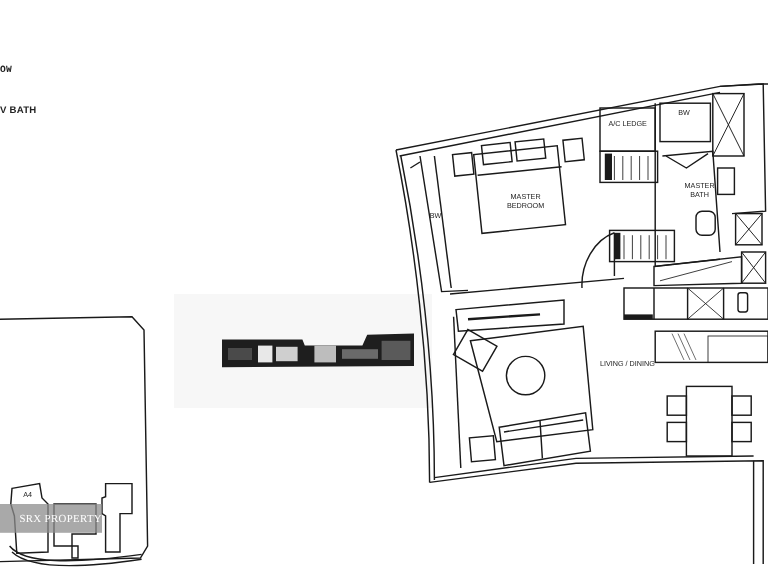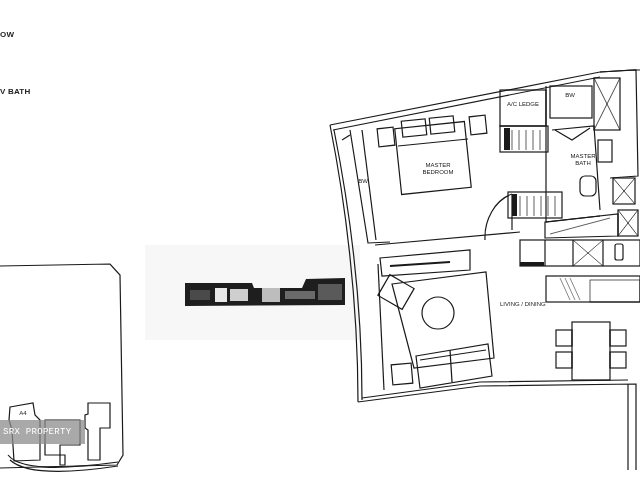--- a/index.html
+++ b/index.html
@@ -14,33 +14,34 @@
   }
   .band {
     position: absolute; left: 145px; top: 245px; width: 215px; height: 95px;
     background: #f7f7f7;
   }
   .svg-layer { position: absolute; left: 0; top: 0; }
   .watermark {
     position: absolute; left: 0; top: 420px; width: 82px; height: 24px;
     background: rgba(140,140,140,0.75);
     color: #ffffff; font-size: 9px; line-height: 24px; padding-left: 3px;
-    font-family: Liberation Mono, monospace; letter-spacing: 0.3px;
+    font-family: Liberation Serif, serif; letter-spacing: 0.3px;
     white-space: nowrap;
+    text-align: right;
   }
   .room-label {
     position: absolute; font-size: 6px; color: #222; text-align: center;
     font-family: "Liberation Sans", sans-serif; line-height: 7px;
     text-transform: uppercase;
   }
 </style>
 </head>
 <body>
 
-<div class="legend-text" style="left:0px; top:30px;">OW</div>
+<div class="legend-text" style="left:0px; top:54px;font-family:Liberation Mono, monospace;">OW</div>
 <div class="legend-text" style="left:0px; top:87px;">V BATH</div>
 
 <div class="band"></div>
 
 <svg class="svg-layer" width="640" height="480" viewBox="0 0 640 480">
   <g fill="none" stroke="#1a1a1a" stroke-width="1.2">
 
     <g>
       <path d="M0 266 L110 264 L120 275 L123 455 L117 465 L0 468"></path>
 

